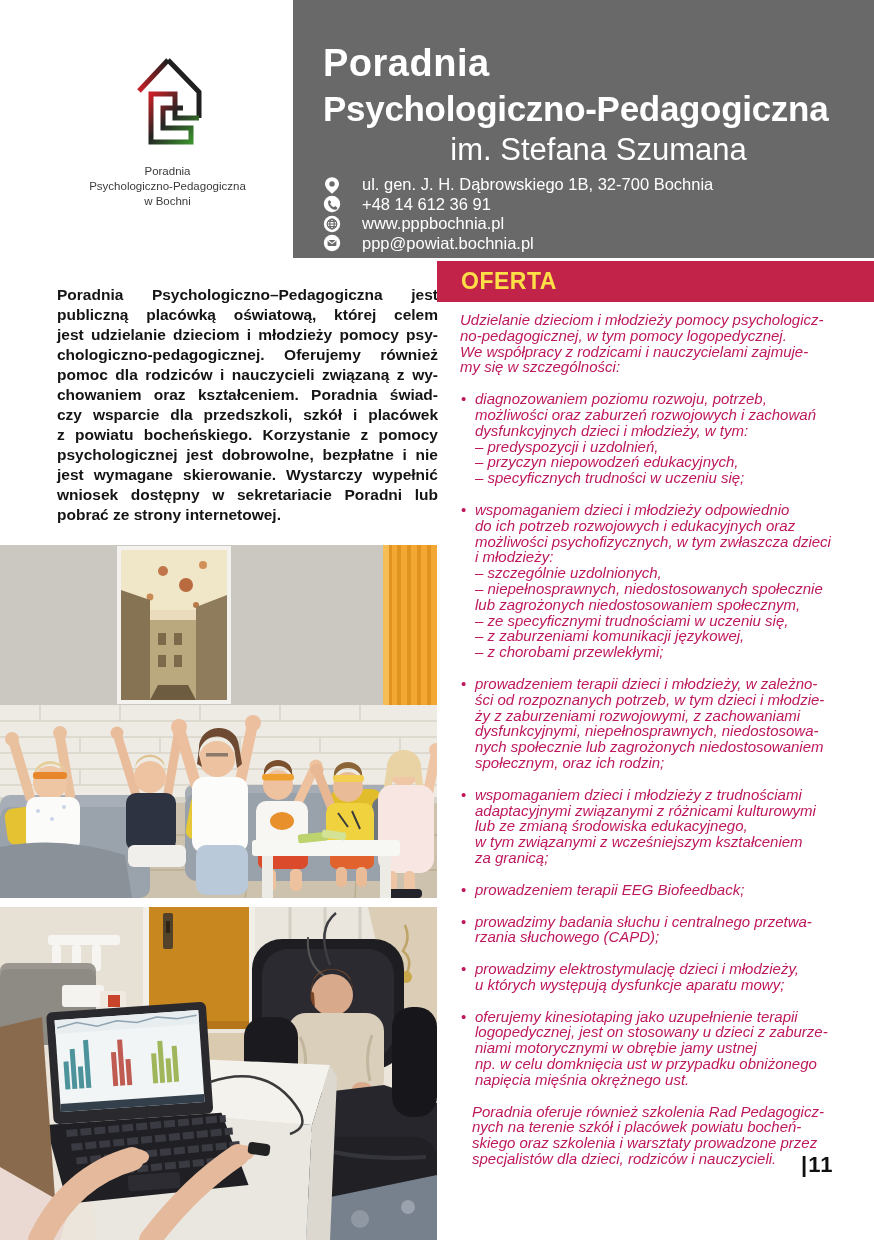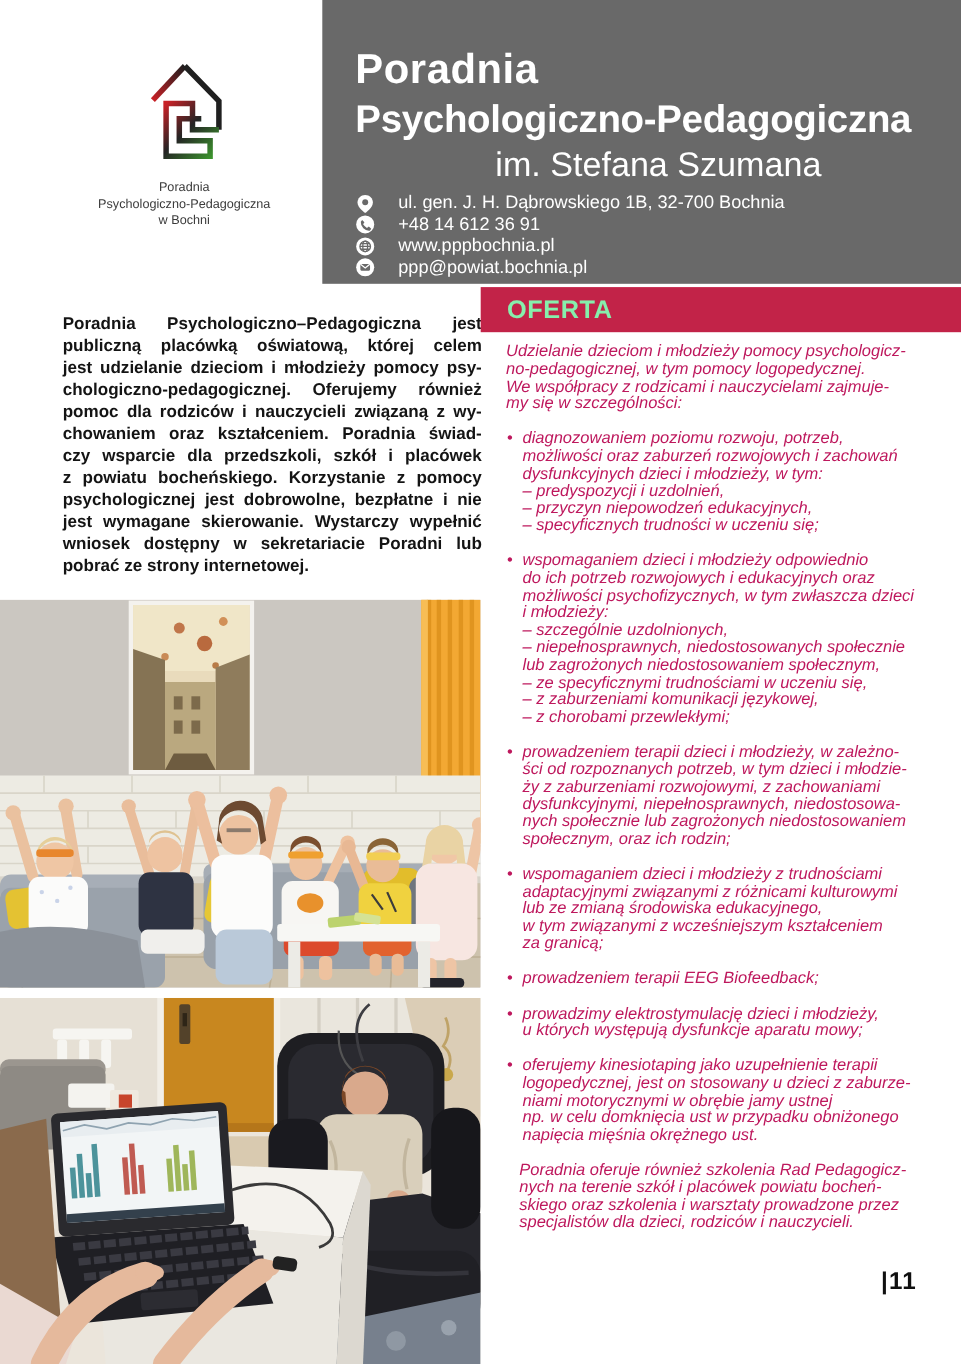--- a/index.html
+++ b/index.html
@@ -21,21 +21,21 @@
   .contact-row{display:flex;align-items:center;gap:21px;height:19.5px;font-size:16.5px;}
   .cicon{width:18px;height:18px;flex:0 0 18px;}
 
   
   .about{position:absolute;left:57px;top:285px;width:381px;font-size:15.5px;line-height:20px;
          font-weight:bold;color:#141414;}
   .about .jl{text-align:justify;text-align-last:justify;}
 
   
   .oferta-bar{position:absolute;left:437px;top:261px;width:437px;height:41px;background:#c22348;
-              color:#86efac;display:flex;align-items:center;box-sizing:border-box;padding-left:24px;
+              color:#fde047;display:flex;align-items:center;box-sizing:border-box;padding-left:24px;
               font-size:23px;font-weight:600;letter-spacing:.5px;}
 
   
   .offer-col{position:absolute;left:460px;top:312px;width:412px;font-style:italic;
              font-size:15px;line-height:15.8px;color:#be185d;}
   .pre{white-space:pre-line;}
   .offer-intro{margin:0 0 16px 0;}
   .offer-list{list-style:none;margin:0;padding:0;}
   .offer-list li{position:relative;padding-left:15px;margin-bottom:16px;white-space:pre-line;}
   .offer-list li::before{content:"\2022";position:absolute;left:1px;top:0;font-style:normal;}
@@ -175,20 +175,22 @@
 ży z zaburzeniami rozwojowymi, z zachowaniami
 dysfunkcyjnymi, niepełnosprawnych, niedostosowa-
 nych społecznie lub zagrożonych niedostosowaniem
 społecznym, oraz ich rodzin;</li>
       <li>wspomaganiem dzieci i młodzieży z trudnościami
 adaptacyjnymi związanymi z różnicami kulturowymi
 lub ze zmianą środowiska edukacyjnego,
 w tym związanymi z wcześniejszym kształceniem
 za granicą;</li>
       <li>prowadzeniem terapii EEG Biofeedback;</li>
+      <li>prowadzimy badania słuchu i centralnego przetwa-
+rzania słuchowego (CAPD);</li>
       <li>prowadzimy elektrostymulację dzieci i młodzieży,
 u których występują dysfunkcje aparatu mowy;</li>
       <li>oferujemy kinesiotaping jako uzupełnienie terapii
 logopedycznej, jest on stosowany u dzieci z zaburze-
 niami motorycznymi w obrębie jamy ustnej
 np. w celu domknięcia ust w przypadku obniżonego
 napięcia mięśnia okrężnego ust.</li>
     </ul>
     <p class="offer-outro pre">Poradnia oferuje również szkolenia Rad Pedagogicz-
 nych na terenie szkół i placówek powiatu bocheń-

